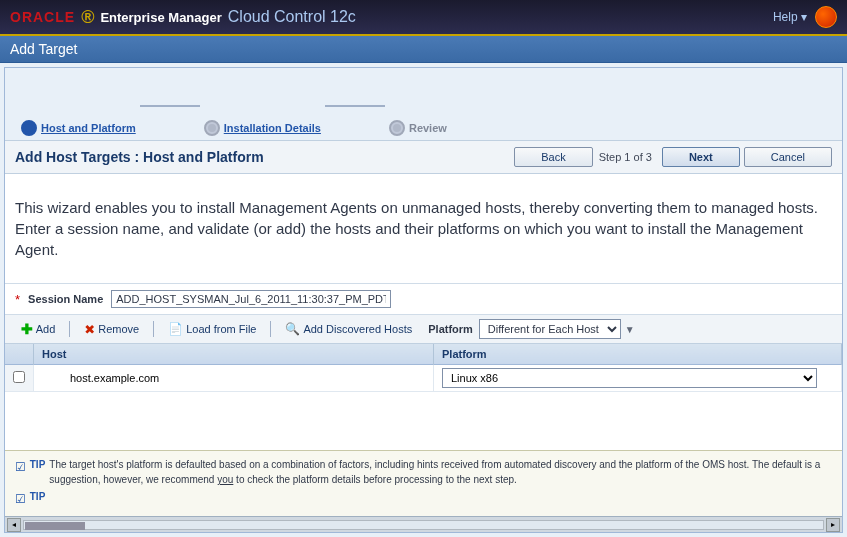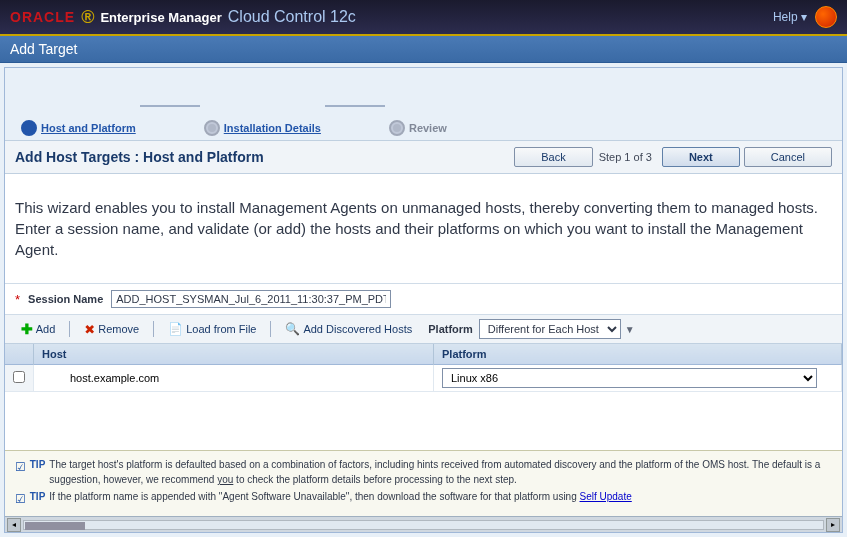--- a/index.html
+++ b/index.html
@@ -498,24 +498,20 @@
         <span class="tip-icon">☑</span>
         <span class="tip-label">TIP</span>
         <span class="tip-text">
           The target host's platform is defaulted based on a combination of factors, including hints received from automated discovery and the platform of the OMS host.
           The default is a suggestion, however, we recommend <span style="text-decoration:underline;">you</span> to check the platform details before processing to the next step.
         </span>
       </div>
       <div class="tip-row">
         <span class="tip-icon">☑</span>
         <span class="tip-label">TIP</span>
-        <span class="tip-text">
-          If the platform name is appended with "Agent Software Unavailable", then download the software for that platform using
-          <span class="tip-link">Self Update</span>
-        </span>
       </div>
     </div>
 
     <div id="scrollbar-area">
       <div class="scroll-arrow">◂</div>
       <div class="scroll-track">
         <div class="scroll-thumb"></div>
       </div>
       <div class="scroll-arrow">▸</div>
     </div>

